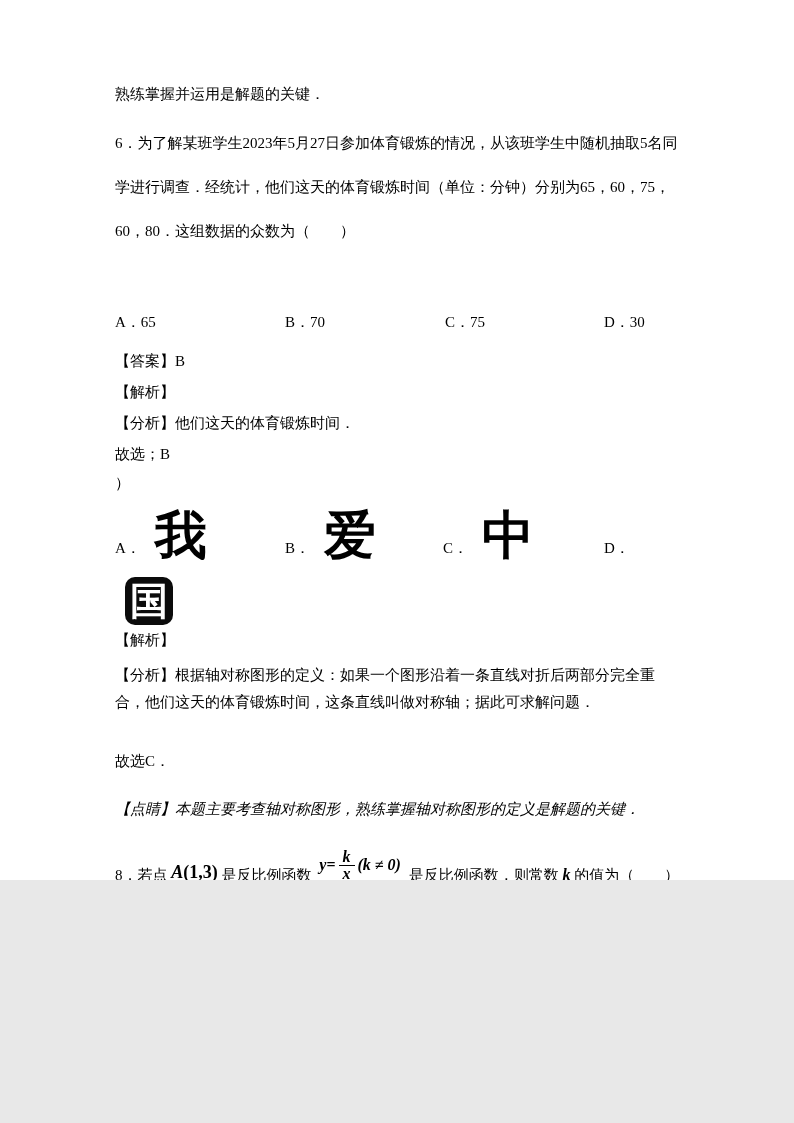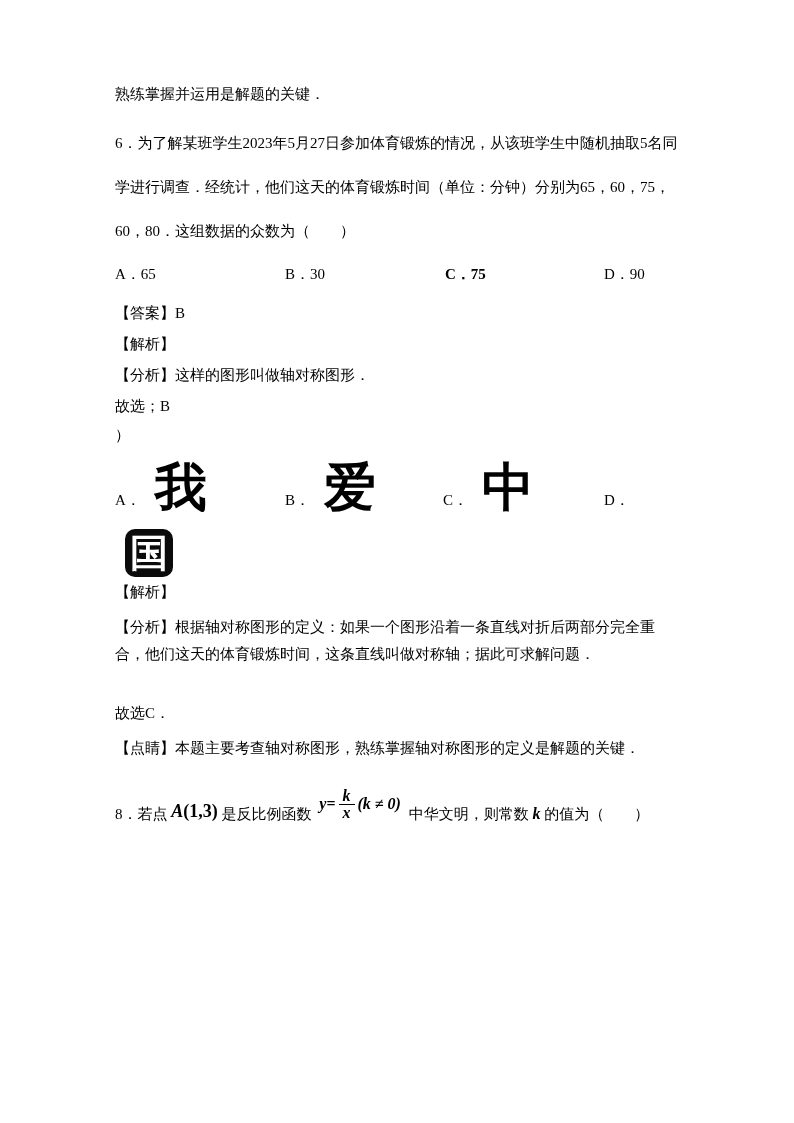--- a/index.html
+++ b/index.html
@@ -1,35 +1,35 @@
 <!DOCTYPE html>
 <html><head>
 <meta charset="utf-8">
 <style>
   html,body { margin:0; padding:0; background:#e8e8e8; }
   .page {
     position:relative;
-    width:794px; height:1123px;
+    width:794px; height:880px;
     margin:0 auto;
     background:#ffffff;
     color:#000;
     font-family:"Liberation Serif","DejaVu Serif",serif;
     font-size:15px;
     box-sizing:border-box;
     padding:84px 112px 40px 115px;
     overflow:hidden;
   }
   p { margin:0; }
   .line   { line-height:31px; }
   .para   { line-height:27px; }
   .q6stem { line-height:44px; margin-bottom:12px; }
   .intro  { line-height:20px; margin-bottom:17px; }
   .opts   { margin:6px 0 14px 0; white-space:nowrap; }
   .opt    { display:inline-block; }
-  .w1 { width:170px; } .w2 { width:160px; } .w3 { width:159px;font-weight:bold; }
+  .w1 { width:170px;margin-top:48px; } .w2 { width:160px; } .w3 { width:159px; }
   .q6dianjing { line-height:27px; margin:6px 0 14px 0; }
   .q7stem { line-height:27px; margin-top:12px; }
   .charrow { display:flex; align-items:baseline; margin-top:12px; white-space:nowrap; }
   .charcell { display:flex; align-items:baseline; }
   .cw1 { width:170px; } .cw2 { width:158px; } .cw3 { width:161px; }
   .optlabel { font-size:15px; }
   .bigchar {
     font-family:"DejaVu Sans","Liberation Sans",sans-serif;
     font-weight:900;
     font-size:52px;
@@ -44,21 +44,21 @@
     background:#0b0b0b; color:#ffffff;
     border-radius:10px;
     font-family:"DejaVu Sans","Liberation Sans",sans-serif;
     font-weight:900; font-size:38px; line-height:1;
     margin-left:0;
   }
   .ansC { margin-top:16px; }
   .q7fenxi { line-height:27px; margin-top:6px; }
   .q7xiangjie { line-height:27px; margin-top:26px; }
   .q7guxuan { margin-top:30px; }
-  .q7dianjing { margin-top:4px; }
+  .q7dianjing { margin-top:17px;font-style:italic; }
   .q8 { margin-top:32px; line-height:34px; }
   .math { font-weight:bold; }
   .it { font-style:italic; font-weight:bold; }
   .pointA { font-size:18px; font-weight:bold; position:relative; top:-2px; }
   .pointA .it { font-size:18px; }
   .formula {
     display:inline-flex; align-items:center;
     font-size:16px; font-weight:bold;
     position:relative; top:-10px;
     margin:0 4px;
@@ -72,26 +72,26 @@
 </head>
 <body>
 
 <div class="page">
 
   <p class="intro">熟练掌握并运用是解题的关键．</p>
 
   <p class="q6stem">6．为了解某班学生2023年5月27日参加体育锻炼的情况，从该班学生中随机抽取5名同学进行调查．经统计，他们这天的体育锻炼时间（单位：分钟）分别为65，60，75，60，80．这组数据的众数为（　　）</p>
 
   <div class="opts">
-    <span class="opt w1">A．65</span><span class="opt w2">B．30</span><span class="opt w3">C．75</span><span class="opt">D．90</span>
+    <span class="opt w1">A．65</span><span class="opt w2">B．70</span><span class="opt w3">C．75</span><span class="opt">D．30</span>
   </div>
 
   <p class="line">【答案】B</p>
   <p class="line">【解析】</p>
-  <p class="line">【分析】这样的图形叫做轴对称图形．</p>
+  <p class="line">【分析】他们这天的体育锻炼时间．</p>
   <p class="line">故选；B</p>
 
   <p class="para">）</p>
 
   <div class="charrow">
     <div class="charcell cw1">
       <span class="optlabel">A．</span>
       <span class="bigchar">我</span>
     </div>
     <div class="charcell cw2">
@@ -122,18 +122,18 @@
     <span>是反比例函数</span>
     <span class="formula">
       <span class="it">y</span>
       <span class="math">=</span>
       <span class="frac">
           <span class="num">k</span>
           <span class="den">x</span>
         </span>
       <span class="it">(k ≠ 0)</span>
     </span>
-    <span>中华文明，则常数</span>
+    <span>是反比例函数，则常数</span>
     <span class="kvar">k</span>
     <span>的值为（　　）</span>
   </p>
 
 </div>
 
 </body></html>

